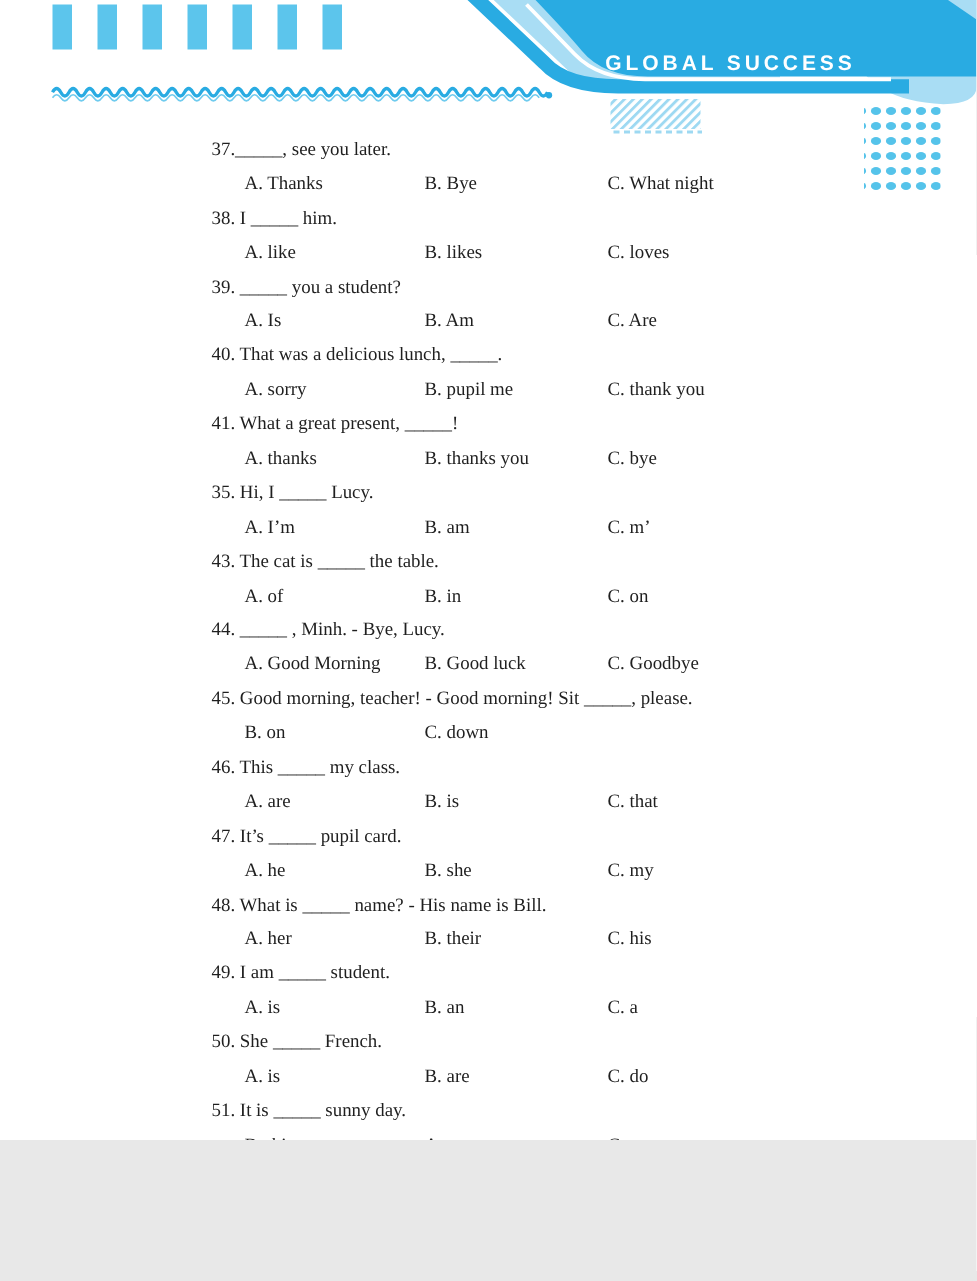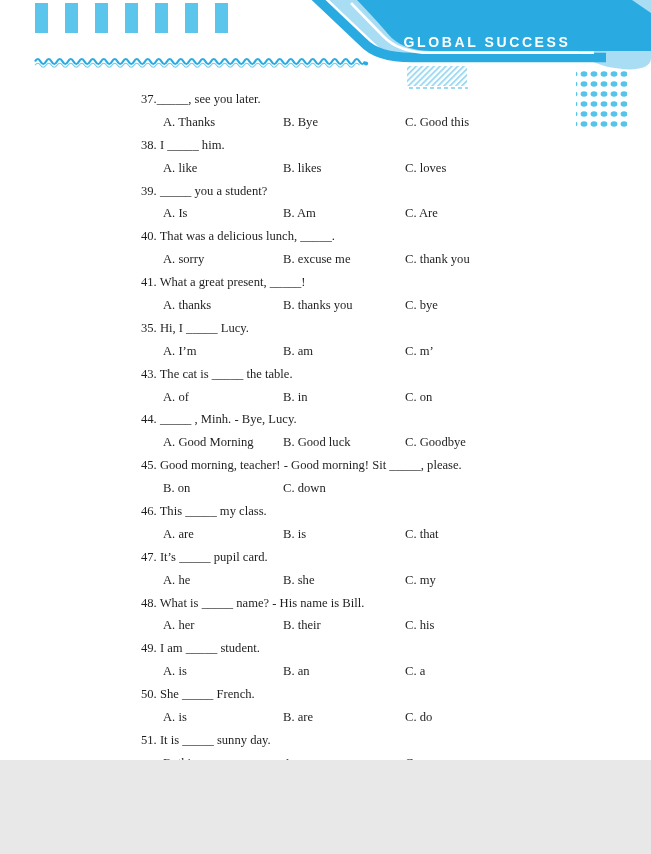--- a/index.html
+++ b/index.html
@@ -109,21 +109,21 @@
 
     <rect x="576" y="67" width="51" height="60" fill="url(#dotgrid)"></rect>
   </svg>
 
   <div class="q-list">
     <div class="q">
       <div class="q-prompt">37._____, see you later.</div>
       <div class="q-opts">
         <span class="opt">A. Thanks</span>
         <span class="opt">B. Bye</span>
-        <span class="opt">C. Good this</span>
+        <span class="opt">C. What night</span>
       </div>
     </div>
 
     <div class="q">
       <div class="q-prompt">38. I _____ him.</div>
       <div class="q-opts">
         <span class="opt">A. like</span>
         <span class="opt">B. likes</span>
         <span class="opt">C. loves</span>
       </div>
@@ -135,21 +135,21 @@
         <span class="opt">A. Is</span>
         <span class="opt">B. Am</span>
         <span class="opt">C. Are</span>
       </div>
     </div>
 
     <div class="q">
       <div class="q-prompt">40. That was a delicious lunch, _____.</div>
       <div class="q-opts">
         <span class="opt">A. sorry</span>
-        <span class="opt">B. excuse me</span>
+        <span class="opt">B. pupil me</span>
         <span class="opt">C. thank you</span>
       </div>
     </div>
 
     <div class="q">
       <div class="q-prompt">41. What a great present, _____!</div>
       <div class="q-opts">
         <span class="opt">A. thanks</span>
         <span class="opt">B. thanks you</span>
         <span class="opt">C. bye</span>

